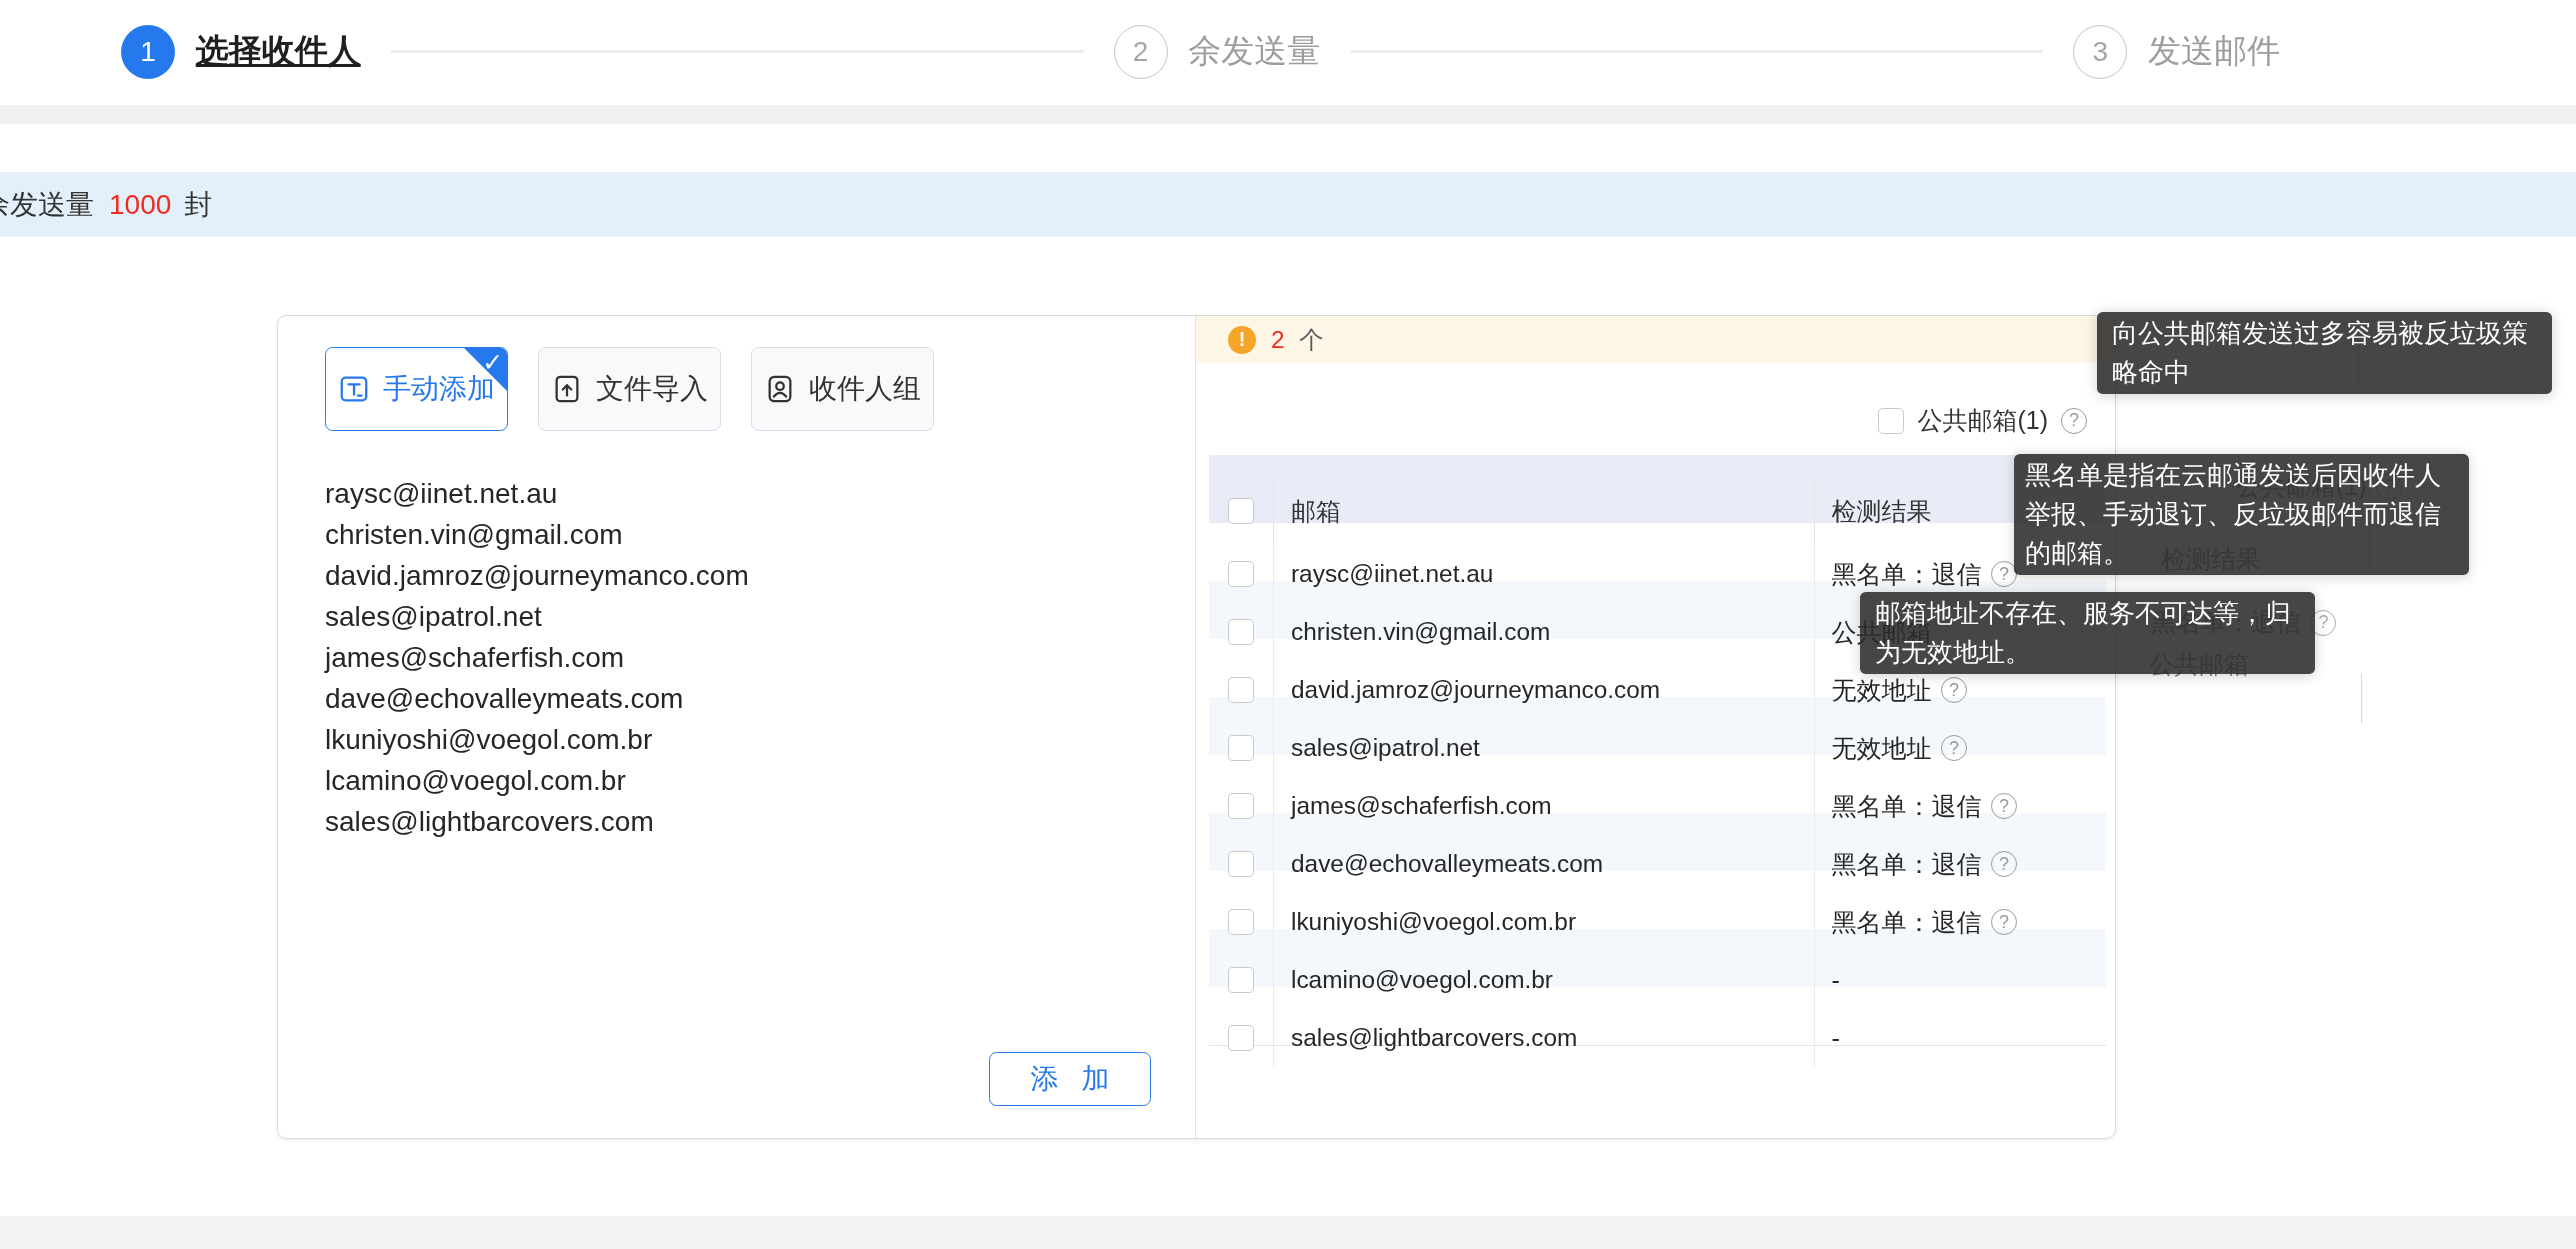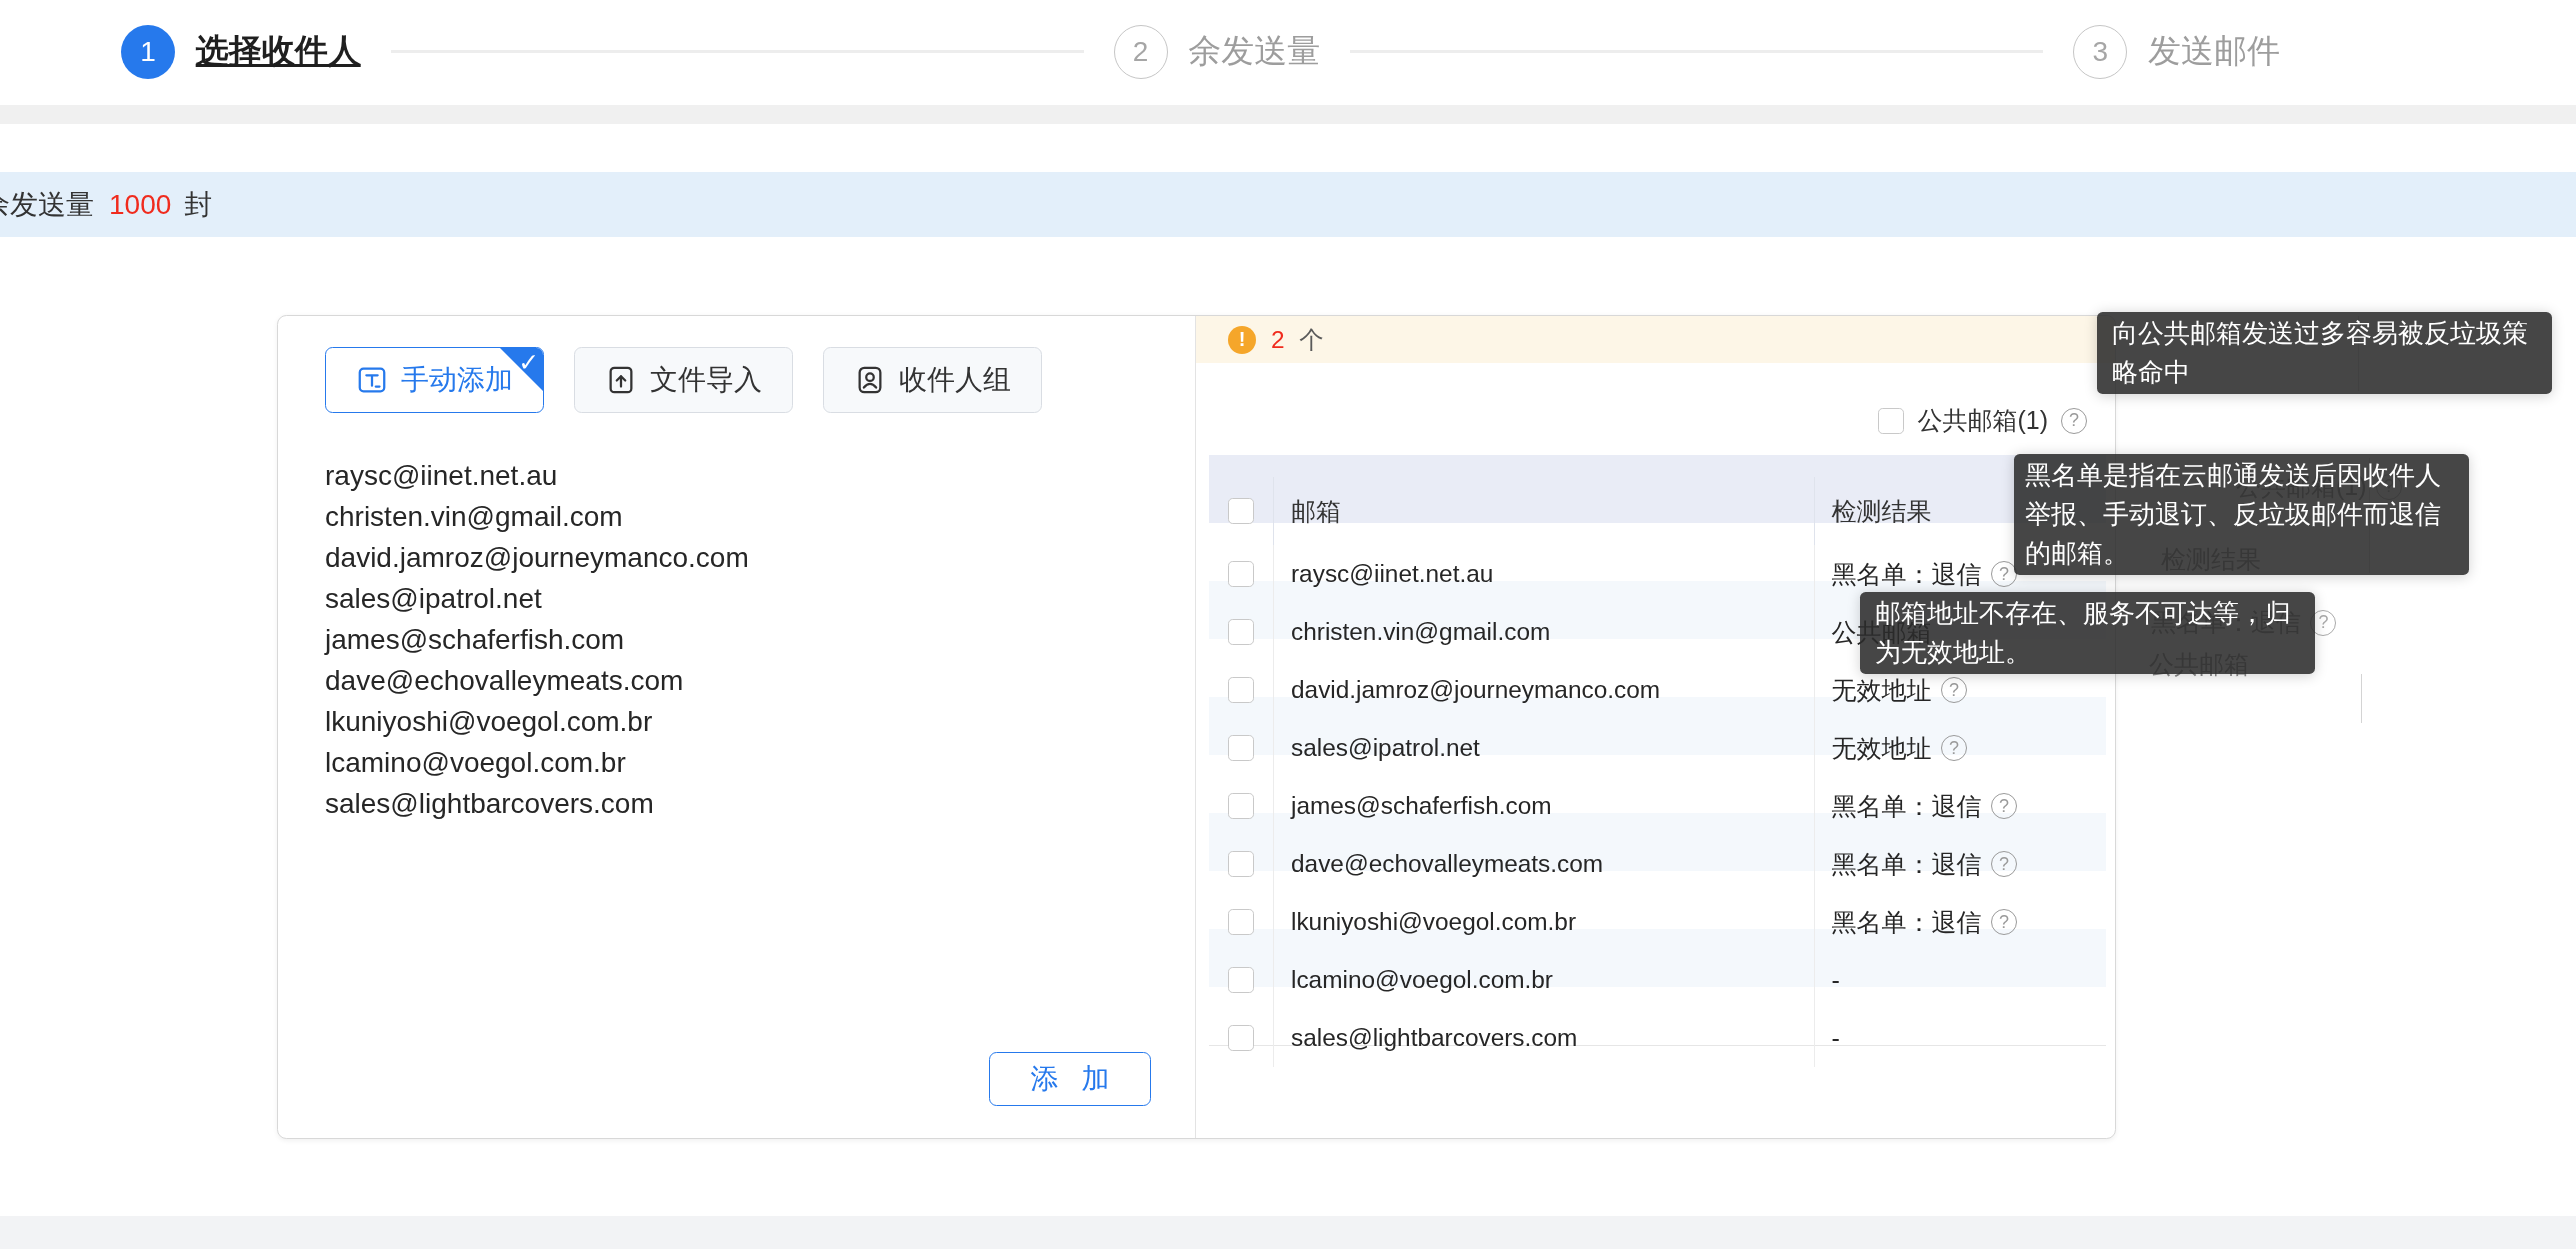--- a/index.html
+++ b/index.html
@@ -31,21 +31,21 @@
 
   
   .panel { position:absolute; left:277px; top:315px; width:1839px; height:824px;
     background:#fff; border:0.9px solid #d8d8d8; border-radius:9.4px;
     box-shadow:0 1.9px 5.6px rgba(0,0,0,0.06); display:flex; }
   .panel-left { width:918px; position:relative; border-right:0.9px solid #e3e3e3; }
   .panel-right { flex:1; position:relative; border-top-right-radius:9.4px; overflow:hidden; }
 
   
   .tabs { display:flex; gap:30px; margin:31px 0 0 47px; }
-  .tab { height:66px; padding:0 30px; border-radius:7.5px; display:flex; align-items:center;
+  .tab { height:84px; padding:0 12px; border-radius:7.5px; display:flex; align-items:center;
     gap:13px; font-size:28px; background:#f7f9fb; border:0.9px solid #d9dde3; color:#333;
     position:relative; cursor:pointer; }
   .tab svg { flex:0 0 auto; }
   .tab.active { background:#fff; border:1.9px solid #2679ec; color:#2679ec; overflow:hidden; }
   .tab.active::after { content:""; position:absolute; top:-1.9px; right:-1.9px;
     border-top:47px solid #2679ec; border-left:47px solid transparent; }
   .tab .tick { display:none; }
   .tab.active .tick { display:block; position:absolute; top:0; right:3.8px; color:#fff;
     font-size:25px; z-index:2; }
 

